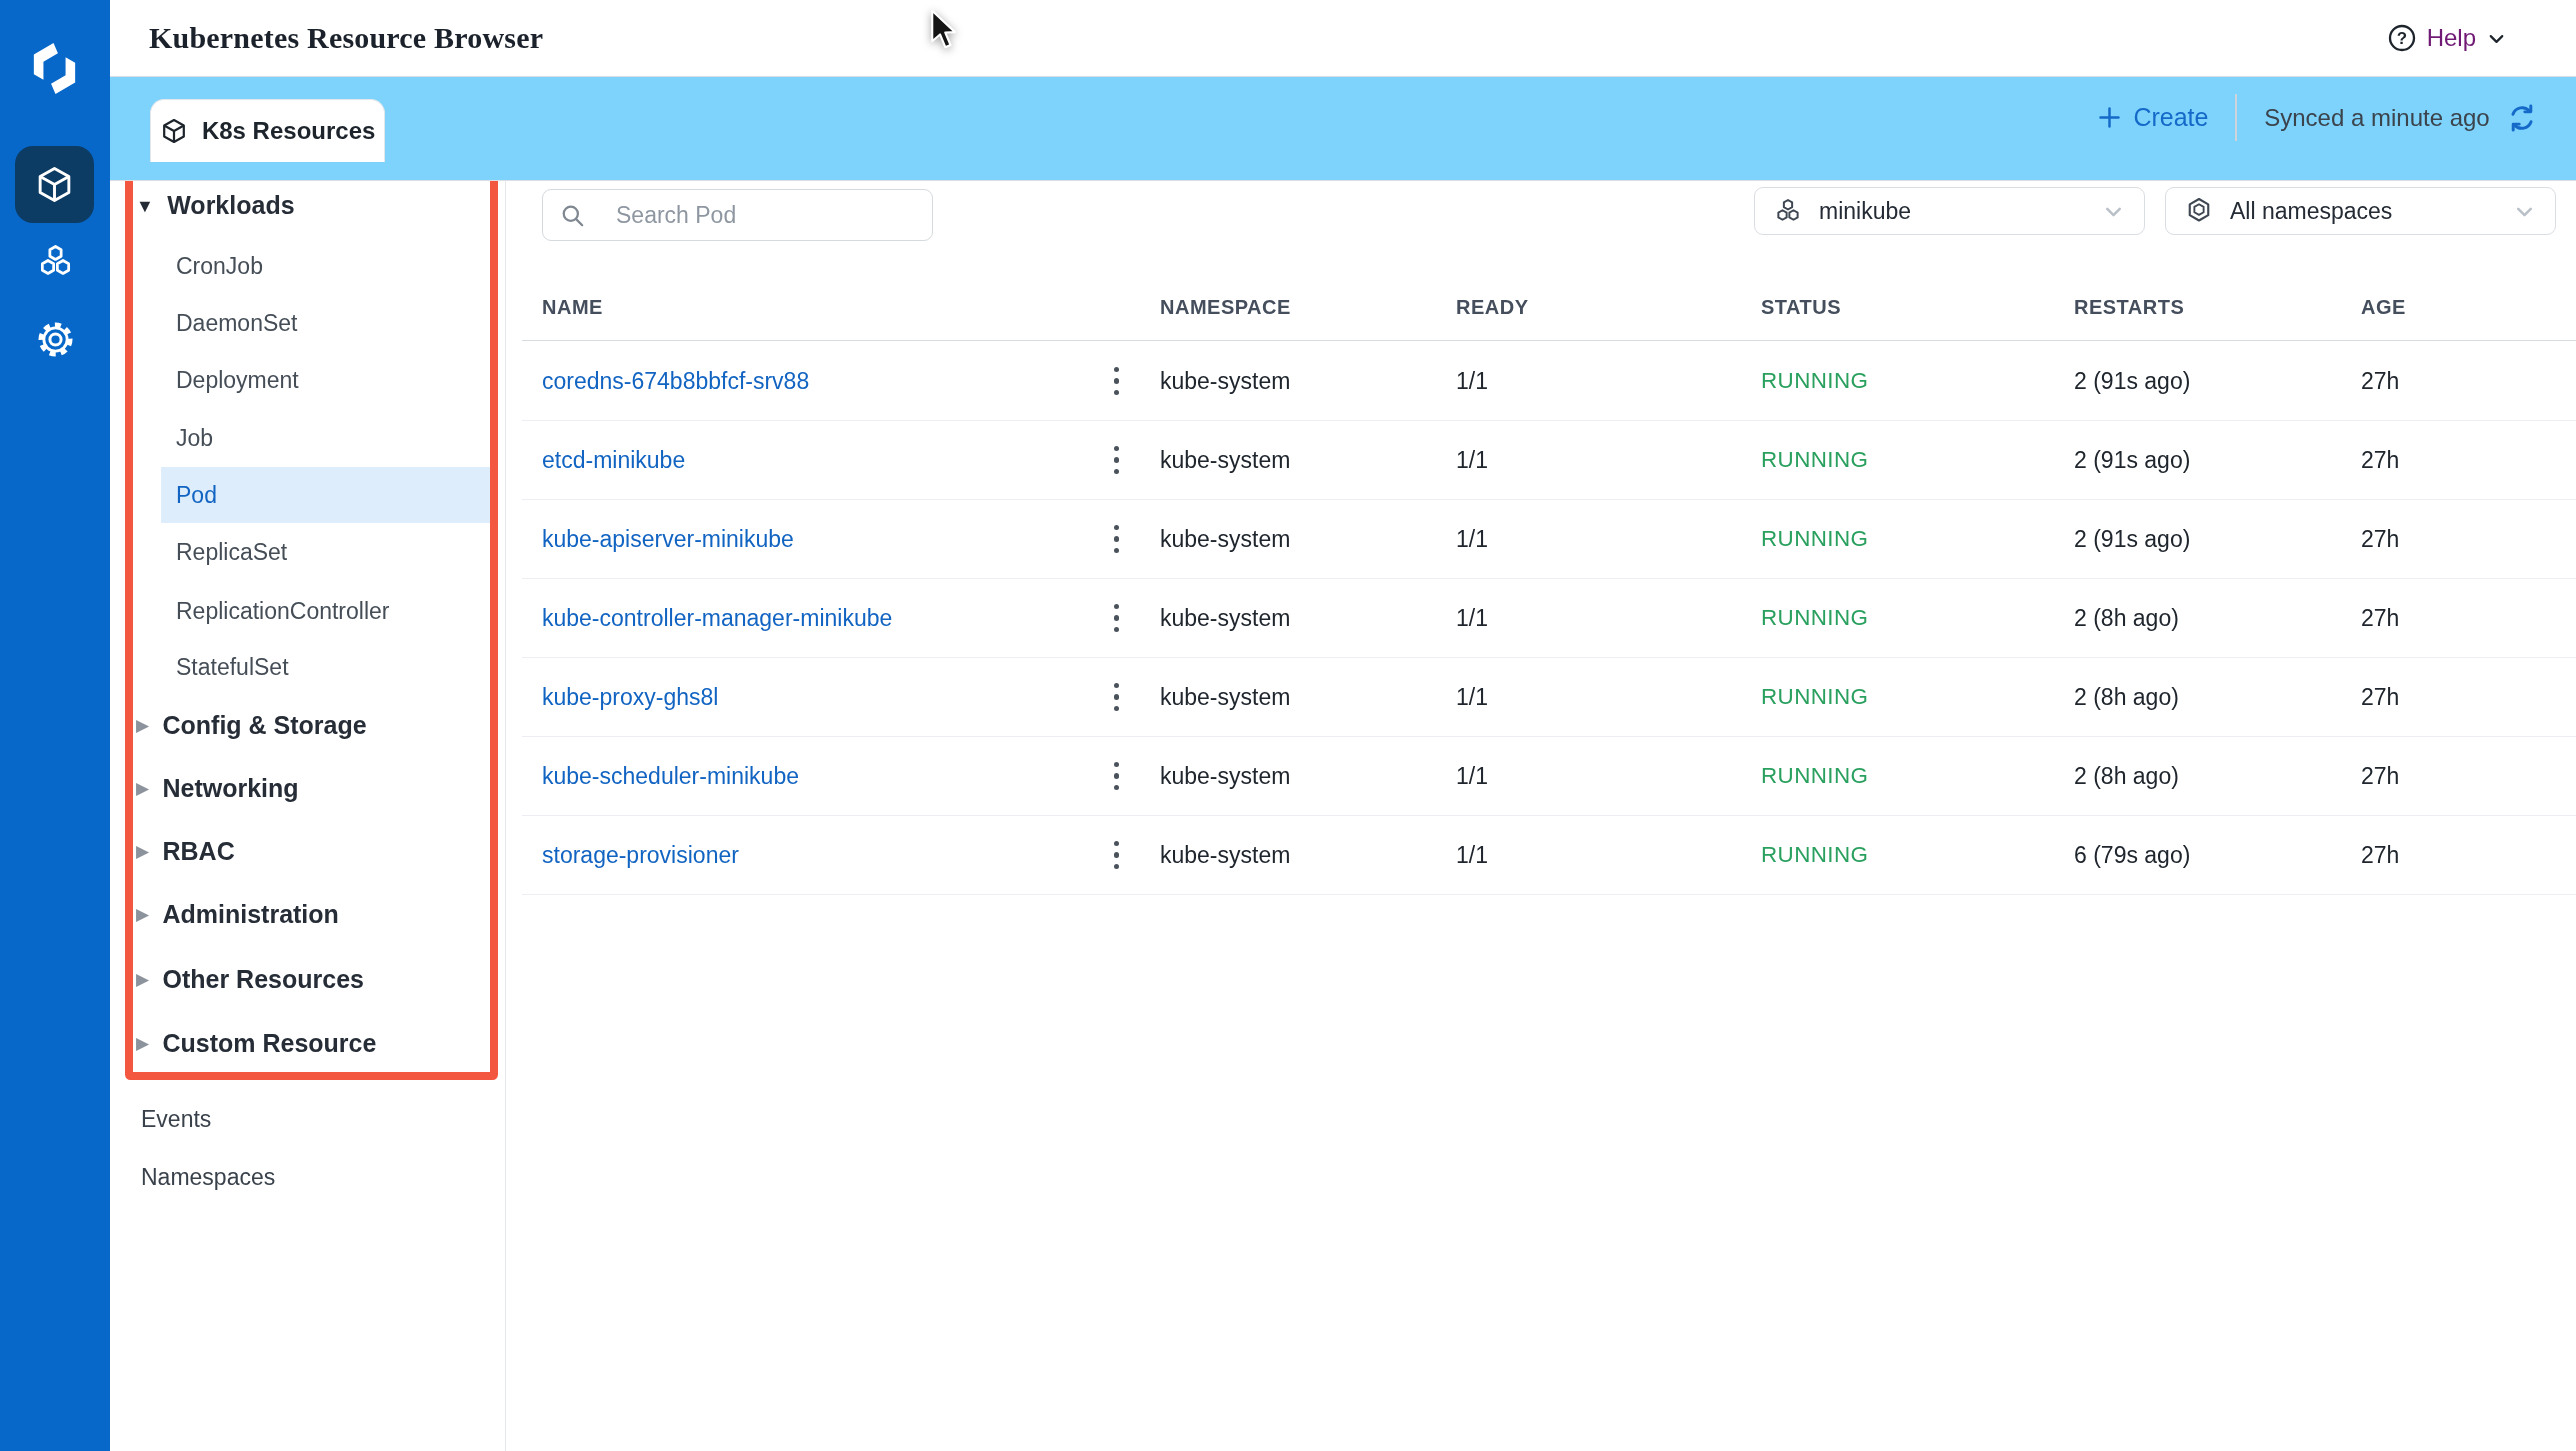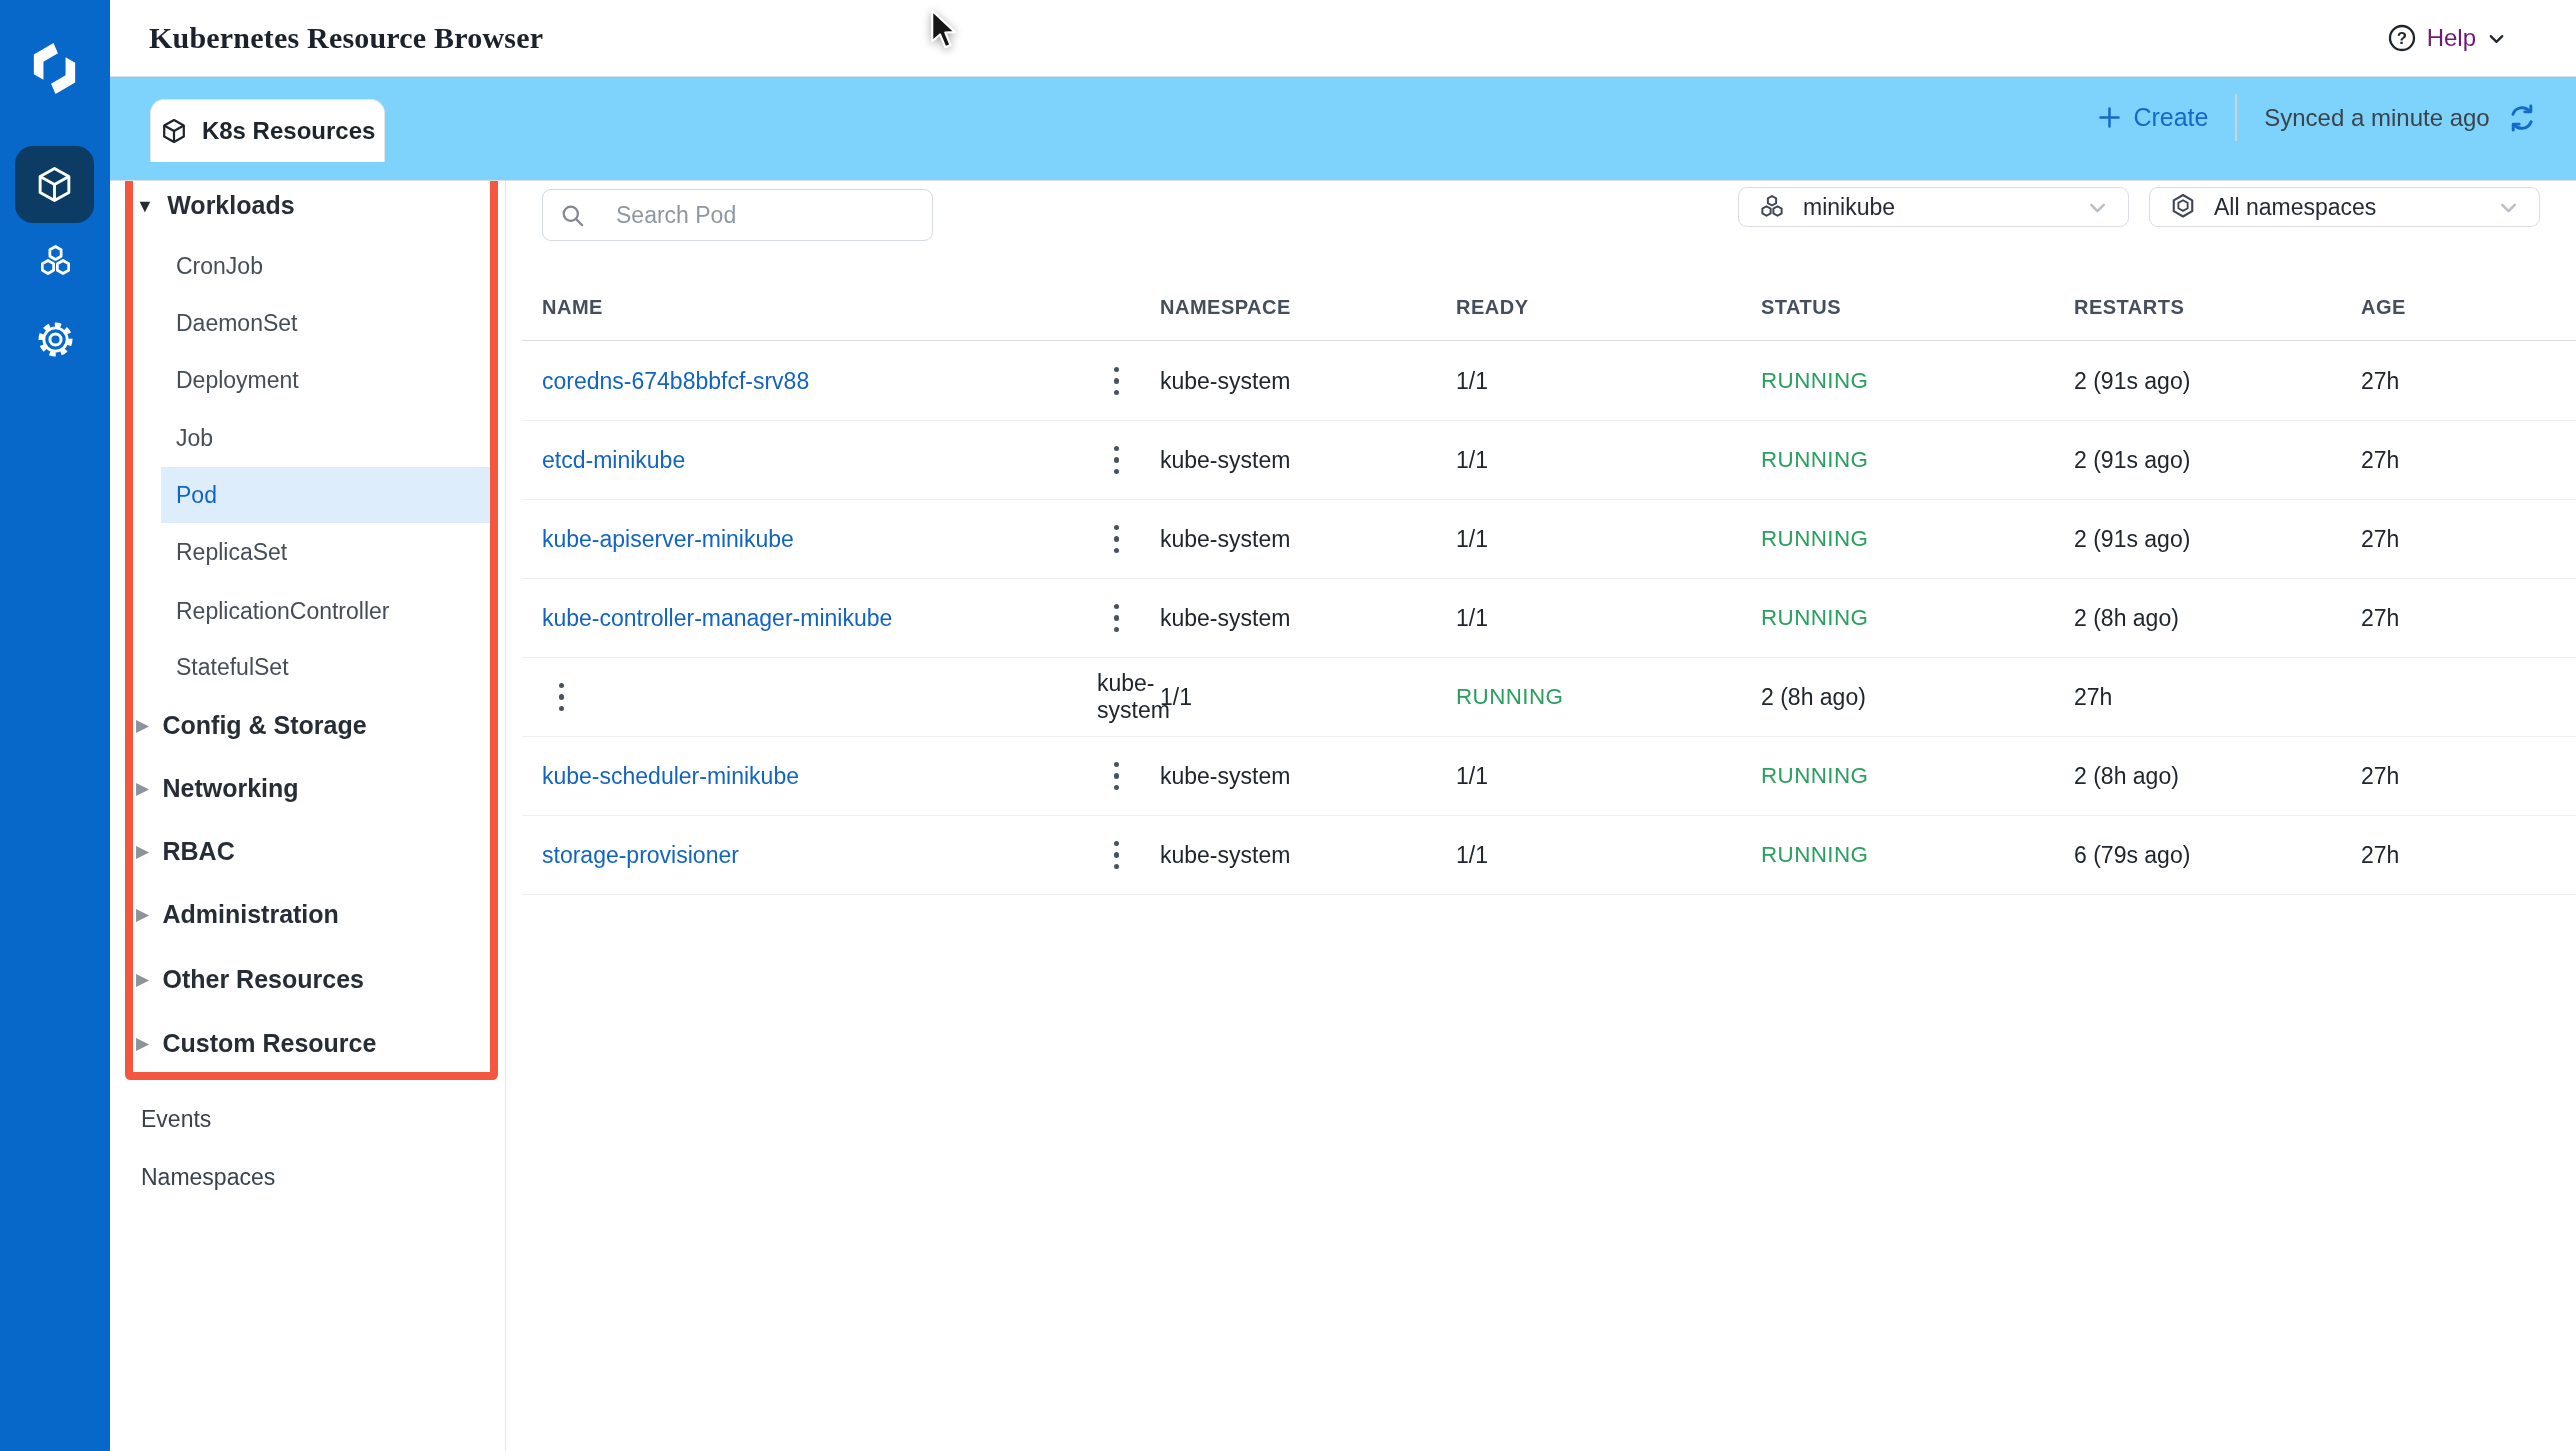--- a/index.html
+++ b/index.html
@@ -51,22 +51,22 @@
   .nav-foot { position:absolute; left:31px; height:43px; display:flex; align-items:center;
     font-size:23px; color:#39414b; cursor:pointer; }
 
   
   .main { position:absolute; left:506px; top:159px; right:0; bottom:0; background:#fff; }
   .searchbox { position:absolute; left:36px; top:30px; width:391px; height:52px;
     border:1.8px solid #d5dade; border-radius:9px; background:#fff; display:flex; align-items:center; padding:0 16px; gap:30px; }
   .searchbox input { border:none; outline:none; font-size:23px; color:#252c35; width:100%; background:transparent;
     font-family:"Liberation Sans","DejaVu Sans",sans-serif; }
   .searchbox input::placeholder { color:#8e97a1; }
-  .dropdown { position:absolute; top:28px; height:40px; width:391px; border:1.8px solid #dadde2; border-radius:9px;
-    background:#fff; display:flex; align-items:center; padding:0 18px; gap:16px; cursor:pointer; }
+  .dropdown { position:absolute; top:28px; height:48px; width:391px; border:1.8px solid #dadde2; border-radius:9px;
+    background:#fff; display:flex; align-items:center; padding:0 18px; gap:16px; cursor:pointer;margin-left:16px; }
   .dd-cluster { left:1232px; }
   .dd-ns { left:1643px; }
   .dd-label { font-size:23px; color:#242b35; flex:1; }
   .dd-chevron { color:#b9c0c8; }
 
   
   .thead { position:absolute; left:16px; right:0; top:116px; height:66px;
     display:grid; grid-template-columns:618px 296px 305px 313px 287px 1fr;
     align-items:center; padding-left:20px; border-bottom:1.8px solid #d8dce1; }
   .th { font-size:20px; font-weight:600; color:#454e5c; letter-spacing:0.5px; }
@@ -328,20 +328,21 @@
             <i></i>
           </div>
         <div class="cell">kube-system</div>
         <div class="cell">1/1</div>
         <div class="status">RUNNING</div>
         <div class="cell">2 (8h ago)</div>
         <div class="cell">27h</div>
       </div>
 
       <div class="trow">
+        <a class="link">kube-proxy-ghs8l</a>
         <div class="kebab">
             <i></i>
             <i></i>
             <i></i>
           </div>
         <div class="cell">kube-system</div>
         <div class="cell">1/1</div>
         <div class="status">RUNNING</div>
         <div class="cell">2 (8h ago)</div>
         <div class="cell">27h</div>

